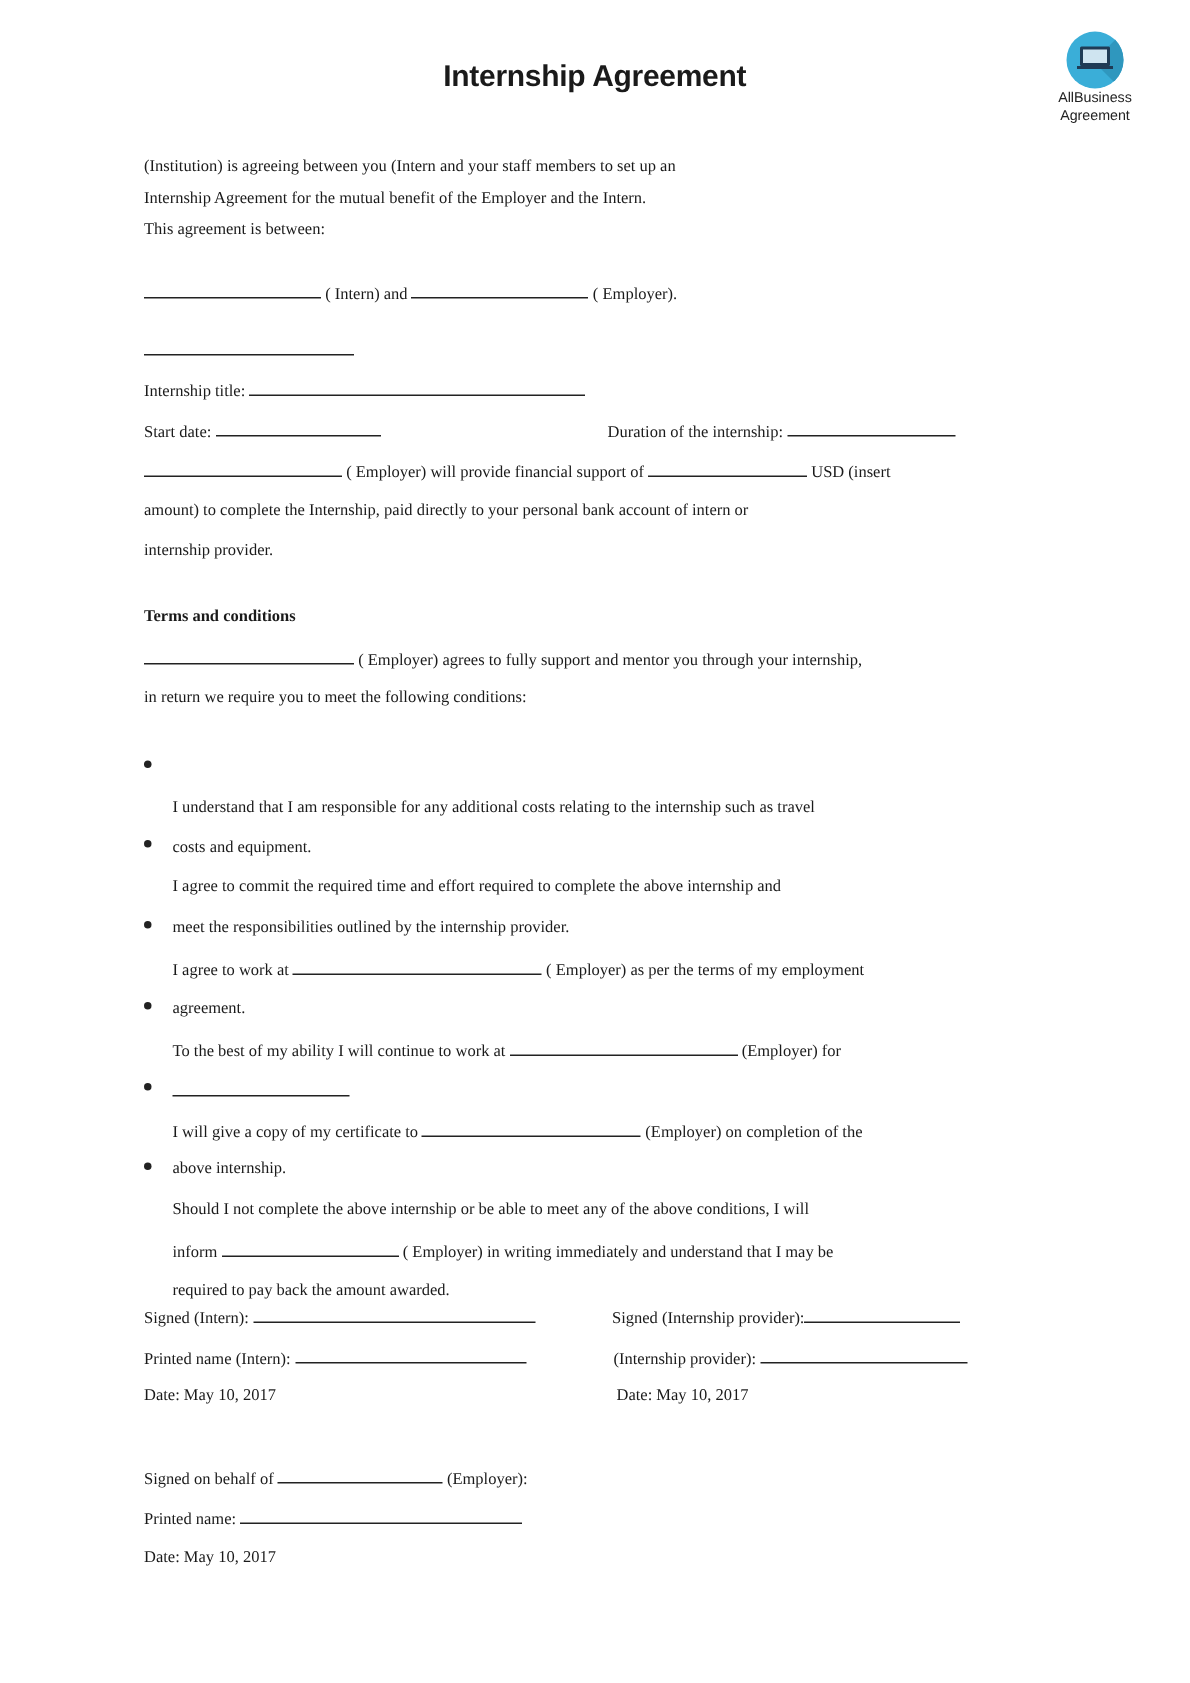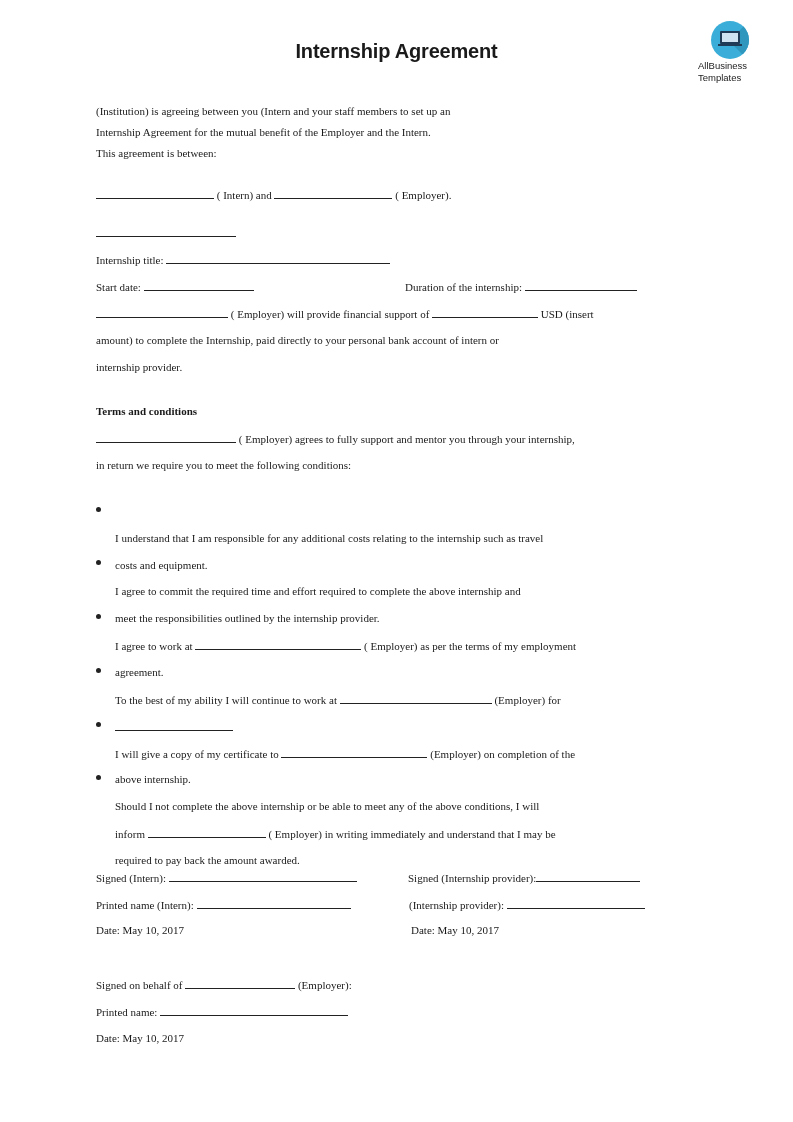--- a/index.html
+++ b/index.html
@@ -1,20 +1,20 @@
 <!DOCTYPE html>
 <html><head>
   <meta charset="utf-8">
   <style>
     html, body { margin: 0; padding: 0; background: #ffffff; }
     body { width: 793px; height: 1122px; position: relative; overflow: hidden;
       font-family: "Liberation Sans", sans-serif; color: #1a1a1a; }
     .title { position: absolute; top: 40px; left: 0; width: 793px; text-align: center;
       font-size: 20px; font-weight: bold; letter-spacing: -0.2px; margin: 0; }
-    .logo { position: absolute; top: 21px; left: 698px; width: 64px; text-align: left; }
+    .logo { position: absolute; top: 21px; left: 698px; width: 64px; text-align: center; }
     .logo-circle { width: 38px; height: 38px; border-radius: 50%; background: #3aaed8;
       margin: 0 auto; position: relative; overflow: hidden; }
     .logo-circle .shadow { position: absolute; left: 18px; top: 20px; width: 40px; height: 40px;
       background: #2f97be; transform: rotate(-45deg); transform-origin: 0 0; }
     .laptop-screen { position: absolute; left: 9px; top: 10px; width: 20px; height: 13px;
       background: #1f3b55; border-radius: 1px; }
     .laptop-screen::after { content: ""; position: absolute; left: 2px; top: 2px; width: 16px; height: 9px; background: #cfe4f0; }
     .laptop-base { position: absolute; left: 7px; top: 23px; width: 24px; height: 2px; background: #1f3b55; }
     .logo-text { font-size: 9.5px; line-height: 10px; color: #222; margin-top: 2px; }
     .p { position: absolute; left: 96px; font-size: 11px; white-space: nowrap; margin: 0; line-height: 14px; font-family: Liberation Serif, serif; }
@@ -28,21 +28,21 @@
 
 <h1 class="title">Internship Agreement</h1>
 
 <div class="logo">
   <div class="logo-circle">
     <div class="shadow"></div>
     <div class="laptop-screen"></div>
     <div class="laptop-base"></div>
   </div>
   <div class="logo-text">AllBusiness</div>
-  <div class="logo-text">Templates</div>
+  <div class="logo-text">Agreement</div>
 </div>
 
 <p class="p" style="top:104px">(Institution) is agreeing between you (Intern and your staff members to set up an</p>
 <p class="p" style="top:125px">Internship Agreement for the mutual benefit of the Employer and the Intern.</p>
 <p class="p" style="top:146px">This agreement is between:</p>
 
 <p class="p" style="top:187px">
   <span class="blank" style="width:118px"></span>
   <span>( Intern) and</span>
   <span class="blank" style="width:118px"></span>

